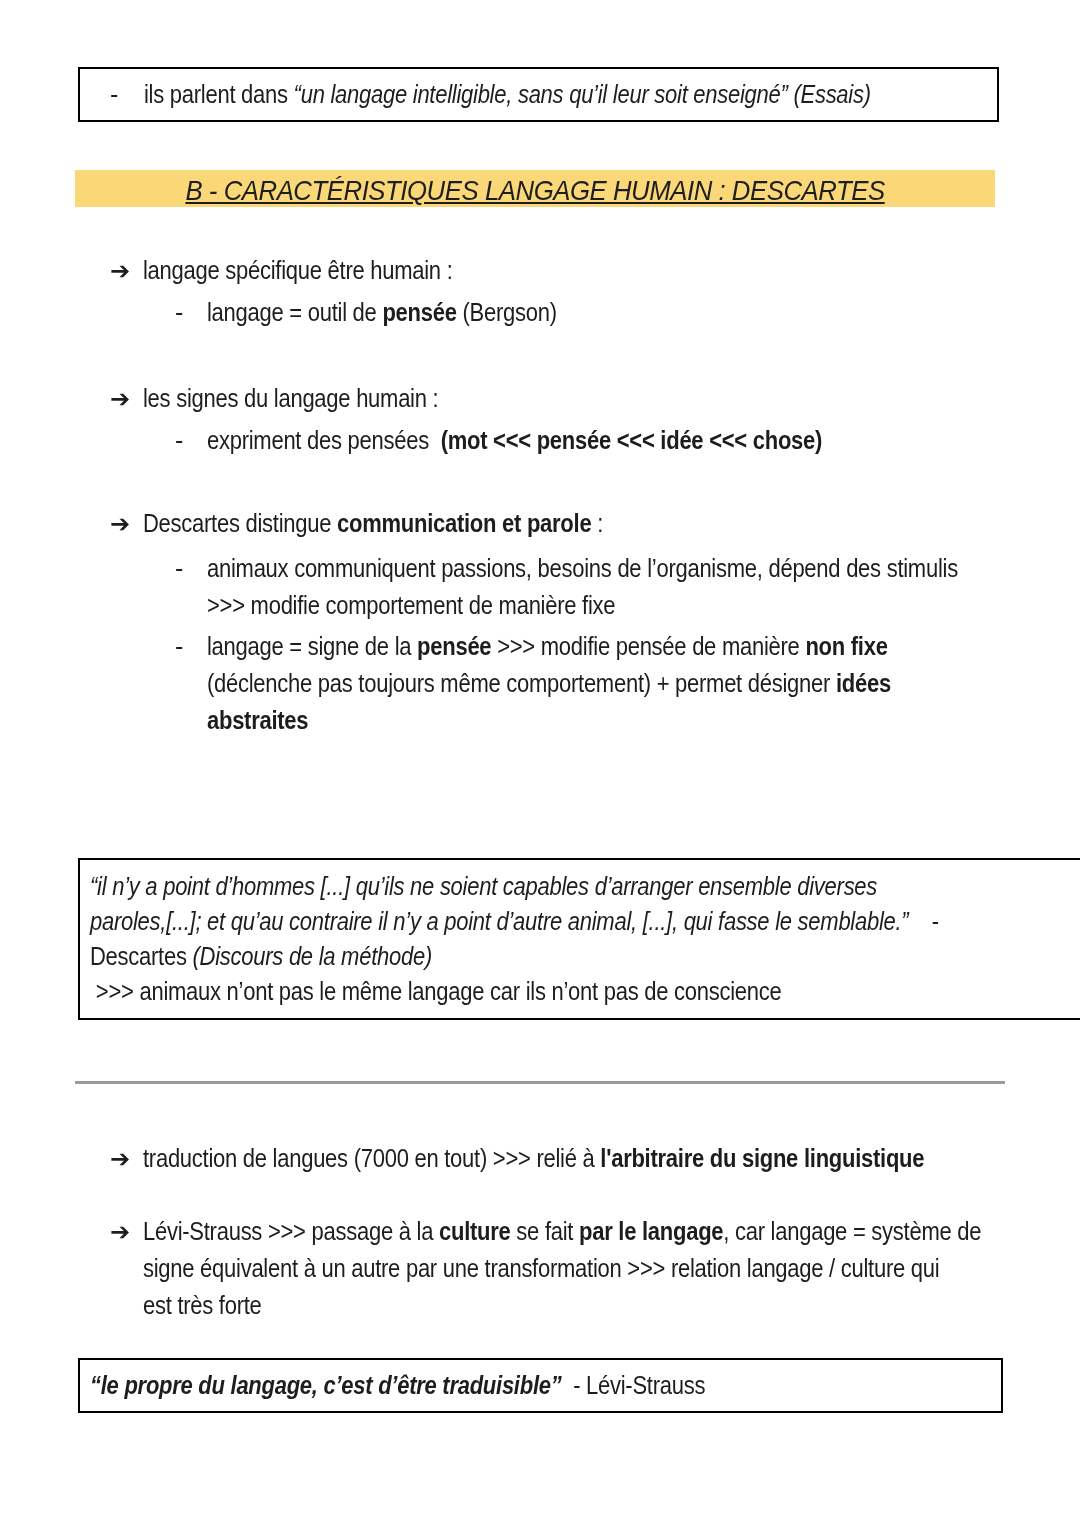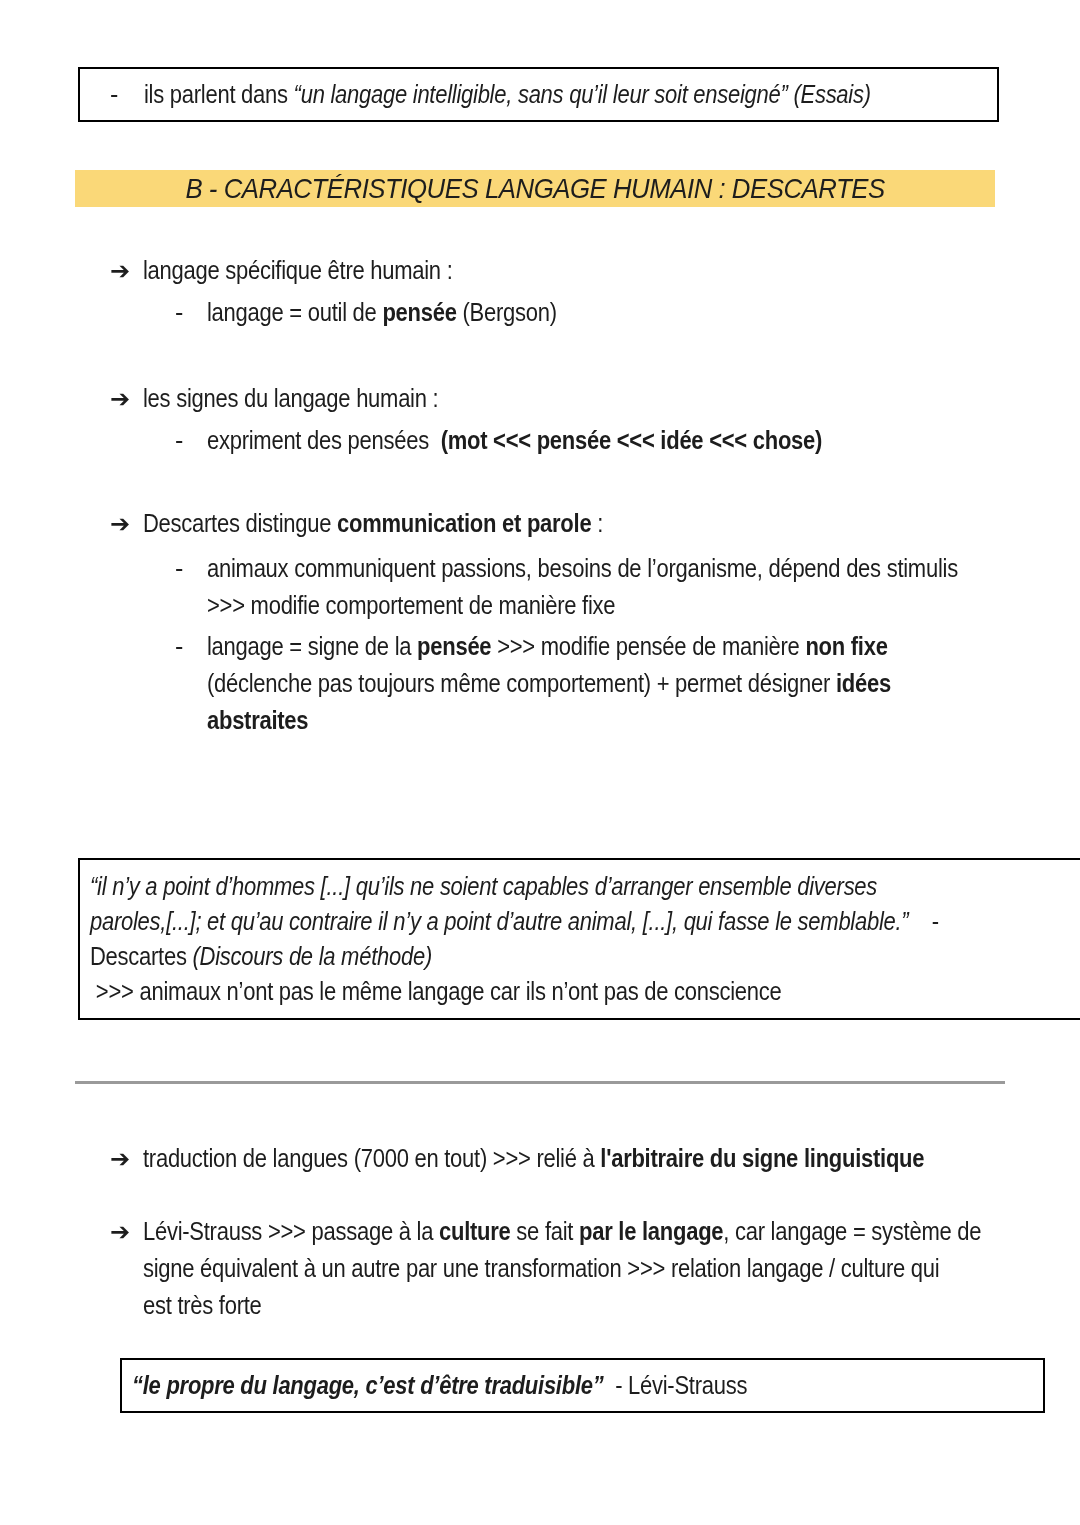--- a/index.html
+++ b/index.html
@@ -27,34 +27,34 @@
 
   .quote-box { position: absolute; border: 2px solid var(--border-color, #000000); }
 
   .top-box { left: 78px; top: 67px; width: 921px; height: 55px; display: flex; align-items: center; font-size: 25px; }
   .top-box .dash { flex: none; margin-left: 30px; width: 14px; }
   .top-box .rich { margin-left: 20px; }
 
   .heading-bar {
     position: absolute; left: 75px; top: 170px; width: 920px; height: 37px;
     background: var(--highlight-yellow, #fad878);
-    display: flex; align-items: center; justify-content: center;
+    display: flex; align-items: flex-end; justify-content: center; text-decoration: underline;
   }
   .heading-text {
     font-style: italic; font-size: 28px; letter-spacing: -0.5px;
     transform: scaleX(0.92); transform-origin: center; white-space: nowrap;
   }
 
   .line { position: absolute; left: 75px; width: 930px; font-size: 25px; line-height: 37px; display: flex; align-items: flex-start; }
   .line .arrow { flex: none; margin-left: 35px; width: 33px; font-size: 24px; line-height: 37px; }
   .line .dash  { flex: none; margin-left: 100px; width: 32px; }
   .line.indent-cont .rich { margin-left: 132px; }
 
   .descartes-box { left: 78px; top: 858px; width: 1069px; padding: 9px 10px; font-size: 25px; line-height: 35px; }
-  .levistrauss-box { left: 78px; top: 1358px; width: 925px; height: 55px; display: flex; align-items: center; padding: 0 10px; font-size: 25px; margin-left: 42px; }
+  .levistrauss-box { left: 78px; top: 1358px; width: 925px; height: 55px; display: flex; align-items: center; padding: 0 10px; font-size: 25px; }
 
   .divider { position: absolute; left: 75px; top: 1081px; width: 930px; height: 3px; background: var(--divider-color, #9a9a9a); }
 </style>
 </head>
 <body>
 
 <div class="page">
 
   <div class="quote-box top-box">
     <span class="dash">-</span>

